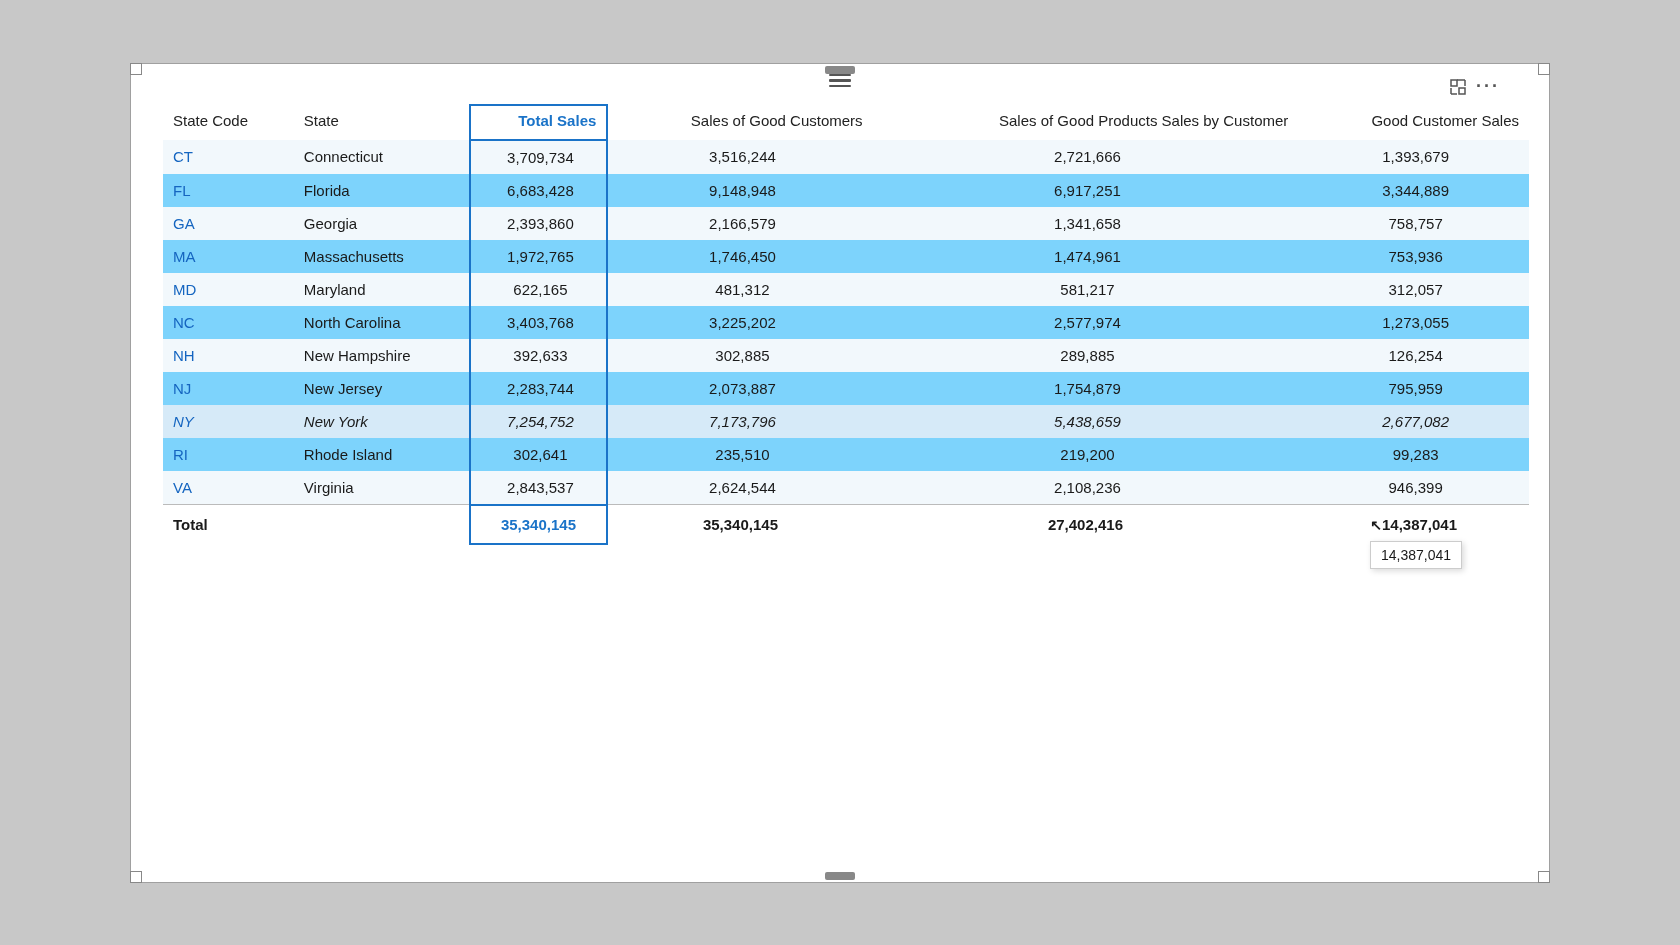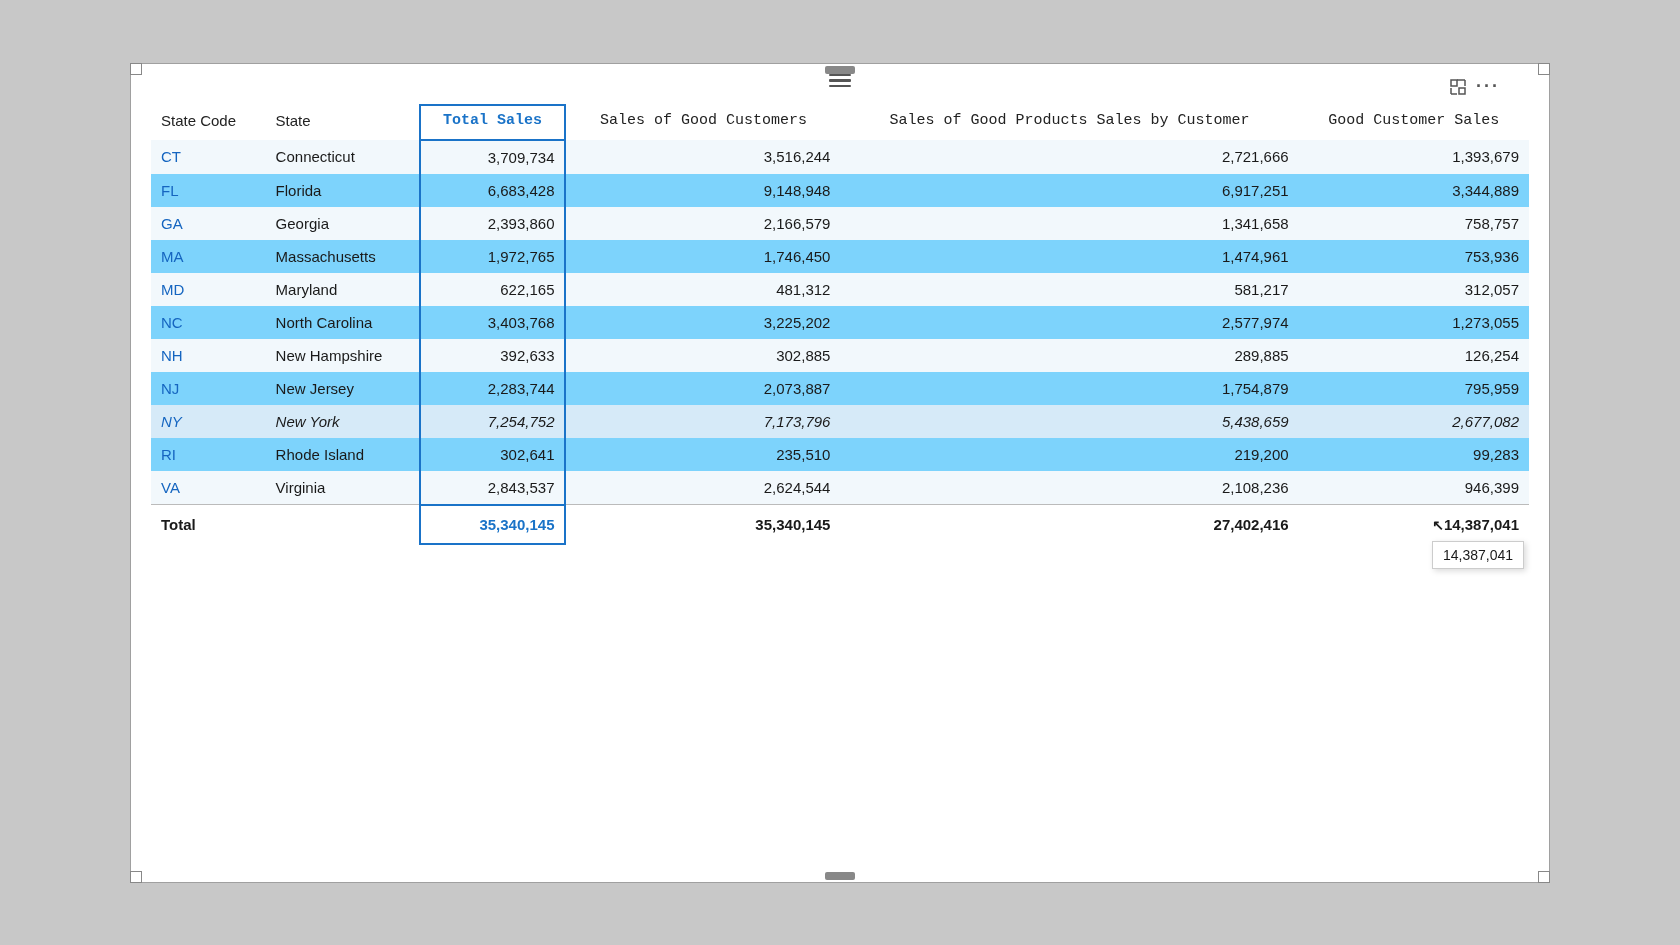--- a/index.html
+++ b/index.html
@@ -96,40 +96,40 @@
       width: 22px;
       height: 2.5px;
       background: #555;
       border-radius: 1px;
     }
 
     
     .table-container {
       padding: 30px 20px 20px 20px;
       margin-top: 10px;
+      margin-left: 12px;
     }
 
     table {
       width: 100%;
       border-collapse: collapse;
       font-size: 15px;
     }
 
     thead tr th {
       text-align: left;
       padding: 6px 10px 10px 10px;
       font-weight: 400;
       color: #222;
       border-bottom: none;
       white-space: nowrap;
     }
 
     thead tr th.num {
-      text-align: center;
-      font-family: Liberation Mono, monospace;
+      text-align: right;
     }
 
     
     th.total-sales-col {
       border: 2px solid #1a73c8;
       color: #1a73c8;
       font-weight: 600;
       background: #fff;
     }
 
@@ -140,21 +140,21 @@
     tbody tr:nth-child(odd) {
       background: #f2f8fc;
     }
 
     tbody tr td {
       padding: 8px 10px;
       color: #1a1a1a;
     }
 
     tbody tr td.num {
-      text-align: right;
+      text-align: center;
       padding-left: 14px;
     }
 
     
     tr.selected-row {
       background: #d6eaf8 !important;
       font-style: italic;
     }
 
     
@@ -166,21 +166,21 @@
     
     tfoot tr td {
       font-weight: 700;
       font-size: 15px;
       padding: 10px 10px;
       border-top: 1px solid #bbb;
       color: #1a1a1a;
     }
 
     tfoot tr td.num {
-      text-align: right;
+      text-align: center;
     }
 
     tfoot td.total-sales-col {
       border: 2px solid #1a73c8;
       color: #1a73c8;
     }
 
     
     .tooltip-wrapper {
       position: relative;

